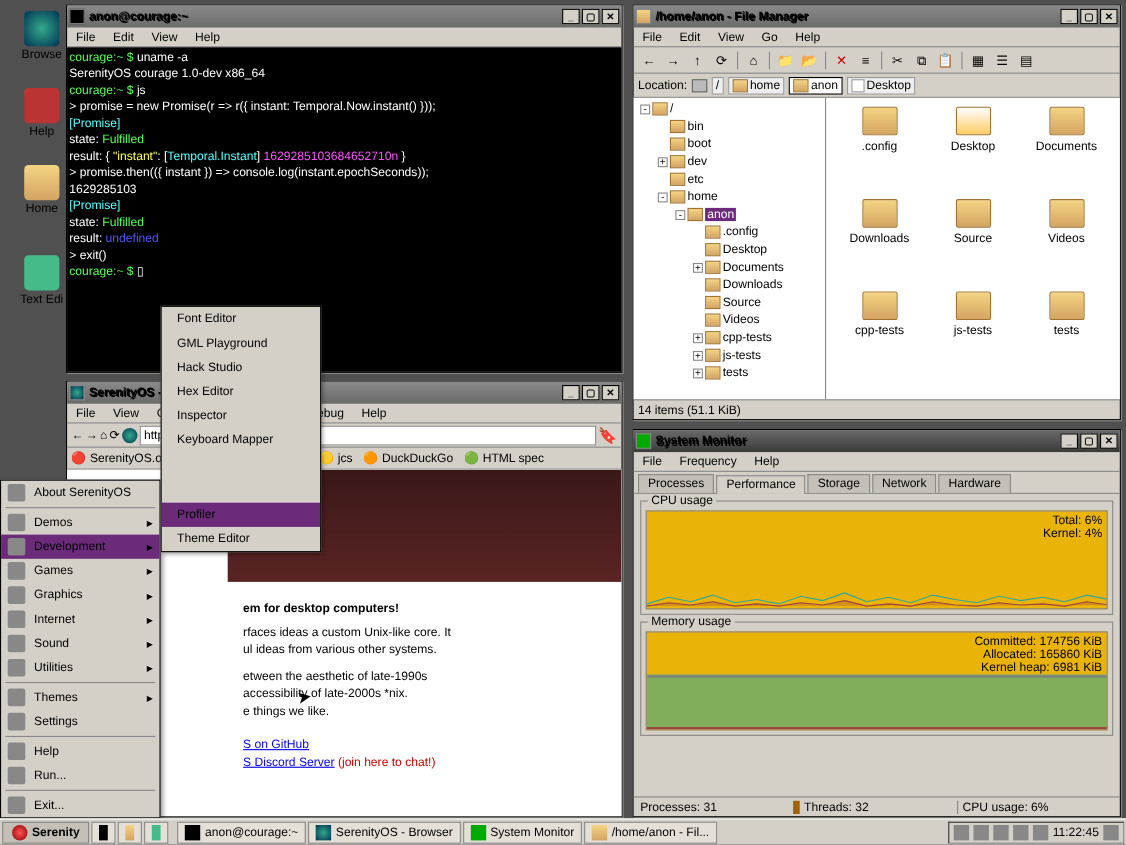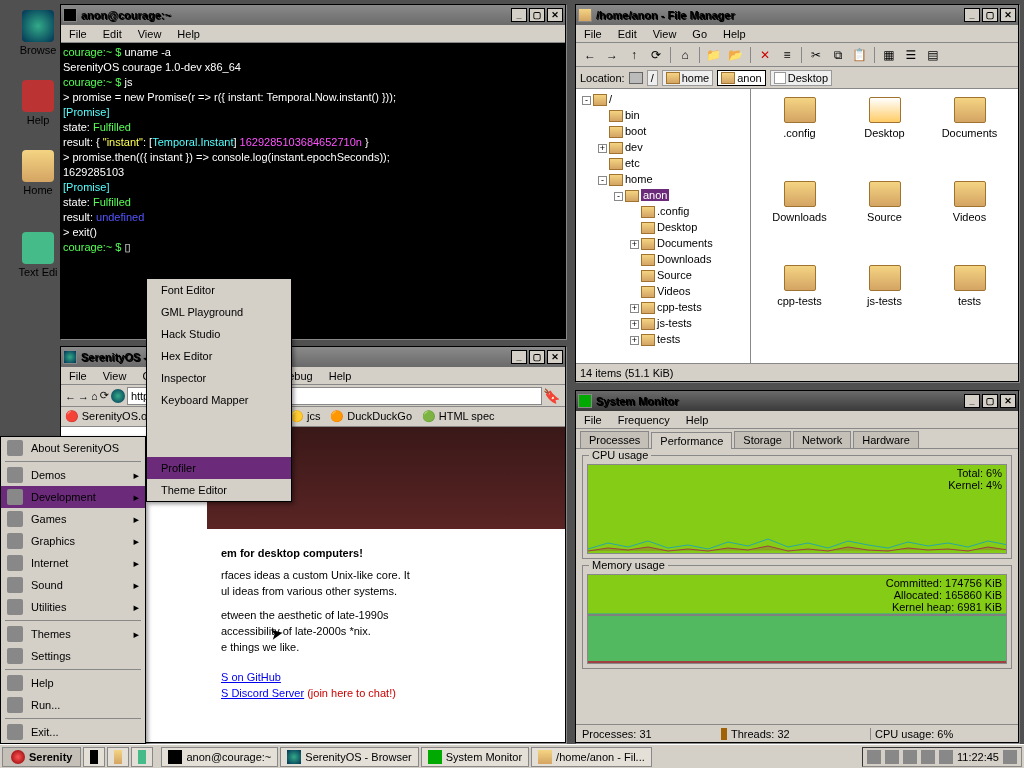--- a/index.html
+++ b/index.html
@@ -39,21 +39,21 @@
 .urlbar input{flex:1;height:18px;border:1px solid #888;padding:0 3px;background:#fff;}
 .bookbar{height:20px;display:flex;align-items:center;padding:0 4px;gap:10px;border-bottom:1px solid #888;font-size:11px;}
 .bookbar span{cursor:pointer;}
 .browser-body{flex:1;background:#fff;overflow:hidden;position:relative;padding-left:146px;}
 .hero{height:102px;background:linear-gradient(#3a1818,#5a2424);color:#fff;font-size:28px;font-weight:bold;display:flex;align-items:center;padding-left:6px;font-family:Georgia,serif;}
 .page{padding:10px 14px;line-height:16px;}
 .page .link{color:#0000ee;text-decoration:underline;cursor:pointer;}
 .page .redtext{color:#cc0000;}
 .group{border:1px solid #888;margin:6px;position:relative;padding:8px 4px 4px;}
 .group .legend{position:absolute;top:-7px;left:6px;background:#d4d0c8;padding:0 3px;font-size:11px;}
-.chart{background:#84cc16;border:1px solid #888;height:90px;position:relative;overflow:hidden;}
+.chart{background:#eab308;border:1px solid #888;height:90px;position:relative;overflow:hidden;}
 .tabs{display:flex;border-bottom:1px solid #888;padding:2px 4px 0;}
 .tabs span{padding:2px 8px;border:1px solid #888;border-bottom:none;margin-right:2px;background:#c4c0b8;cursor:pointer;}
 .tabs span.active{background:#d4d0c8;position:relative;top:1px;}
 .startmenu{position:absolute;left:0;bottom:24px;width:146px;background:#d4d0c8;border:1px solid #000;box-shadow:2px 2px 4px rgba(0,0,0,.4);}
 .startmenu .mitem{height:22px;display:flex;align-items:center;padding:0 6px;gap:8px;cursor:pointer;}
 .startmenu .mitem.sel{background:#6b2a7a;color:#fff;}
 .startmenu .mico{width:16px;height:16px;background:#888;border-radius:2px;}
 .startmenu .arrow{margin-left:auto;}
 .startmenu .msep{height:1px;background:#888;margin:2px 4px;}
 .submenu{position:absolute;background:#d4d0c8;border:1px solid #000;box-shadow:2px 2px 4px rgba(0,0,0,.4);}

